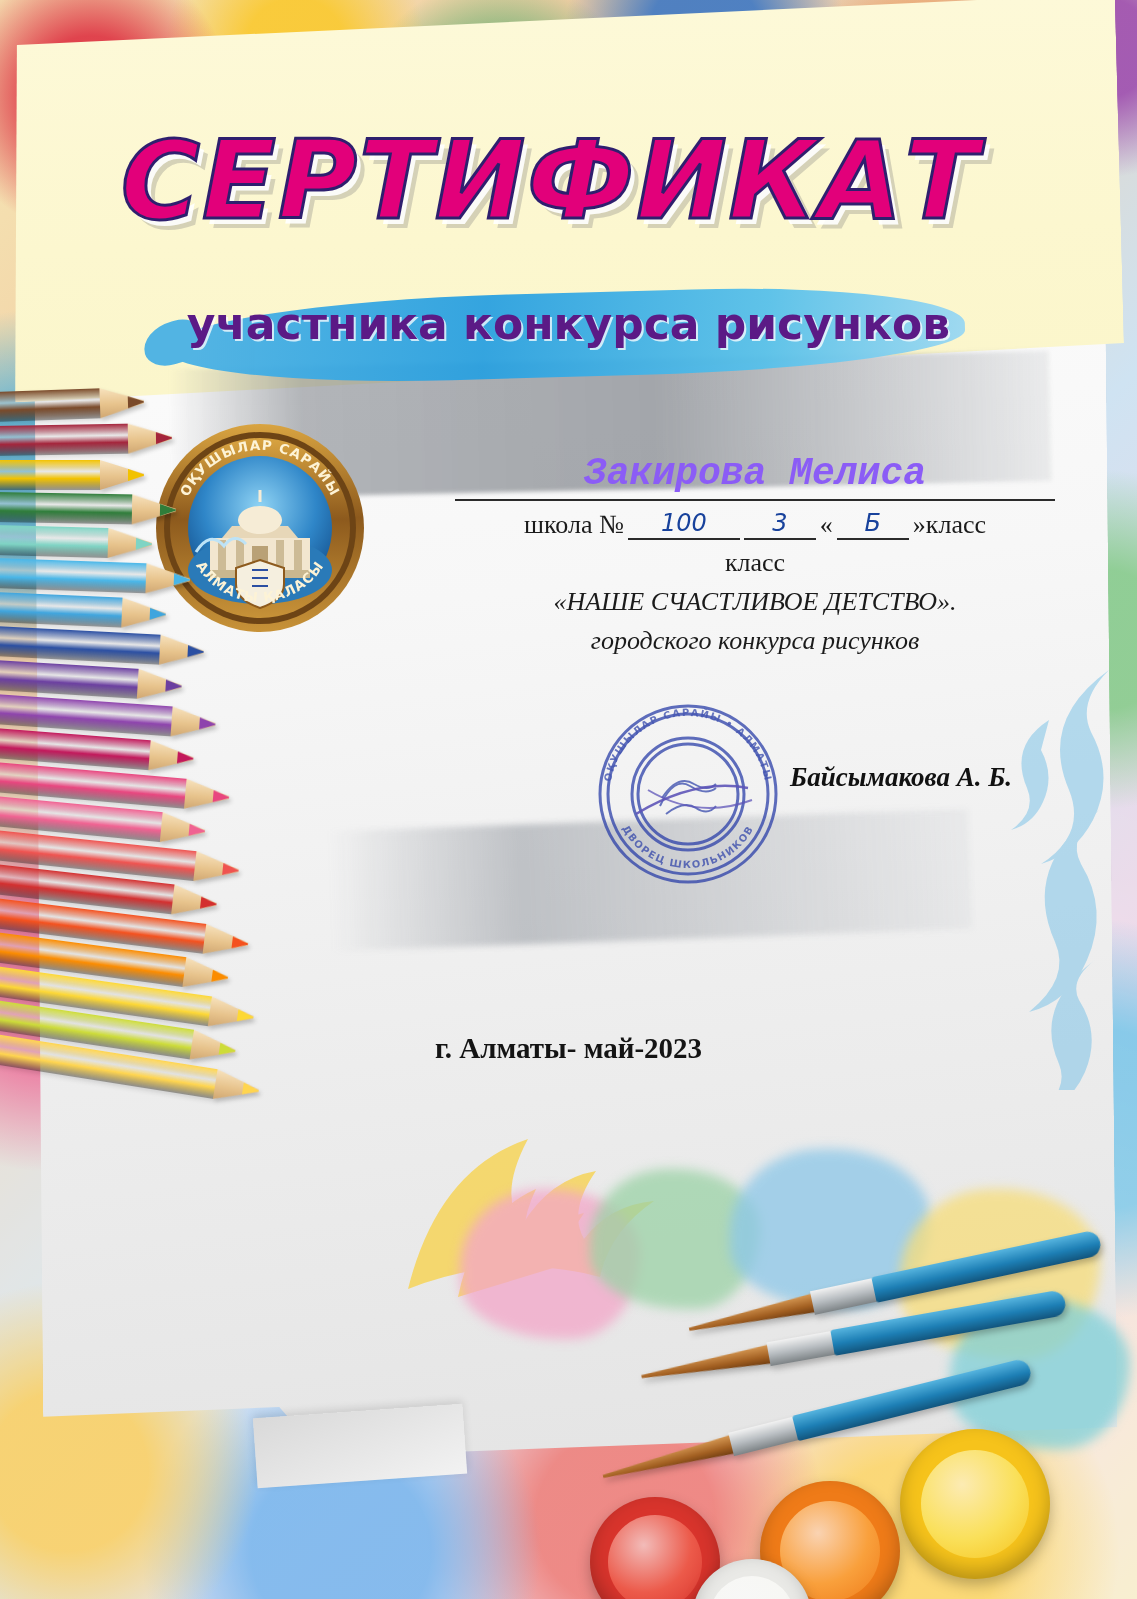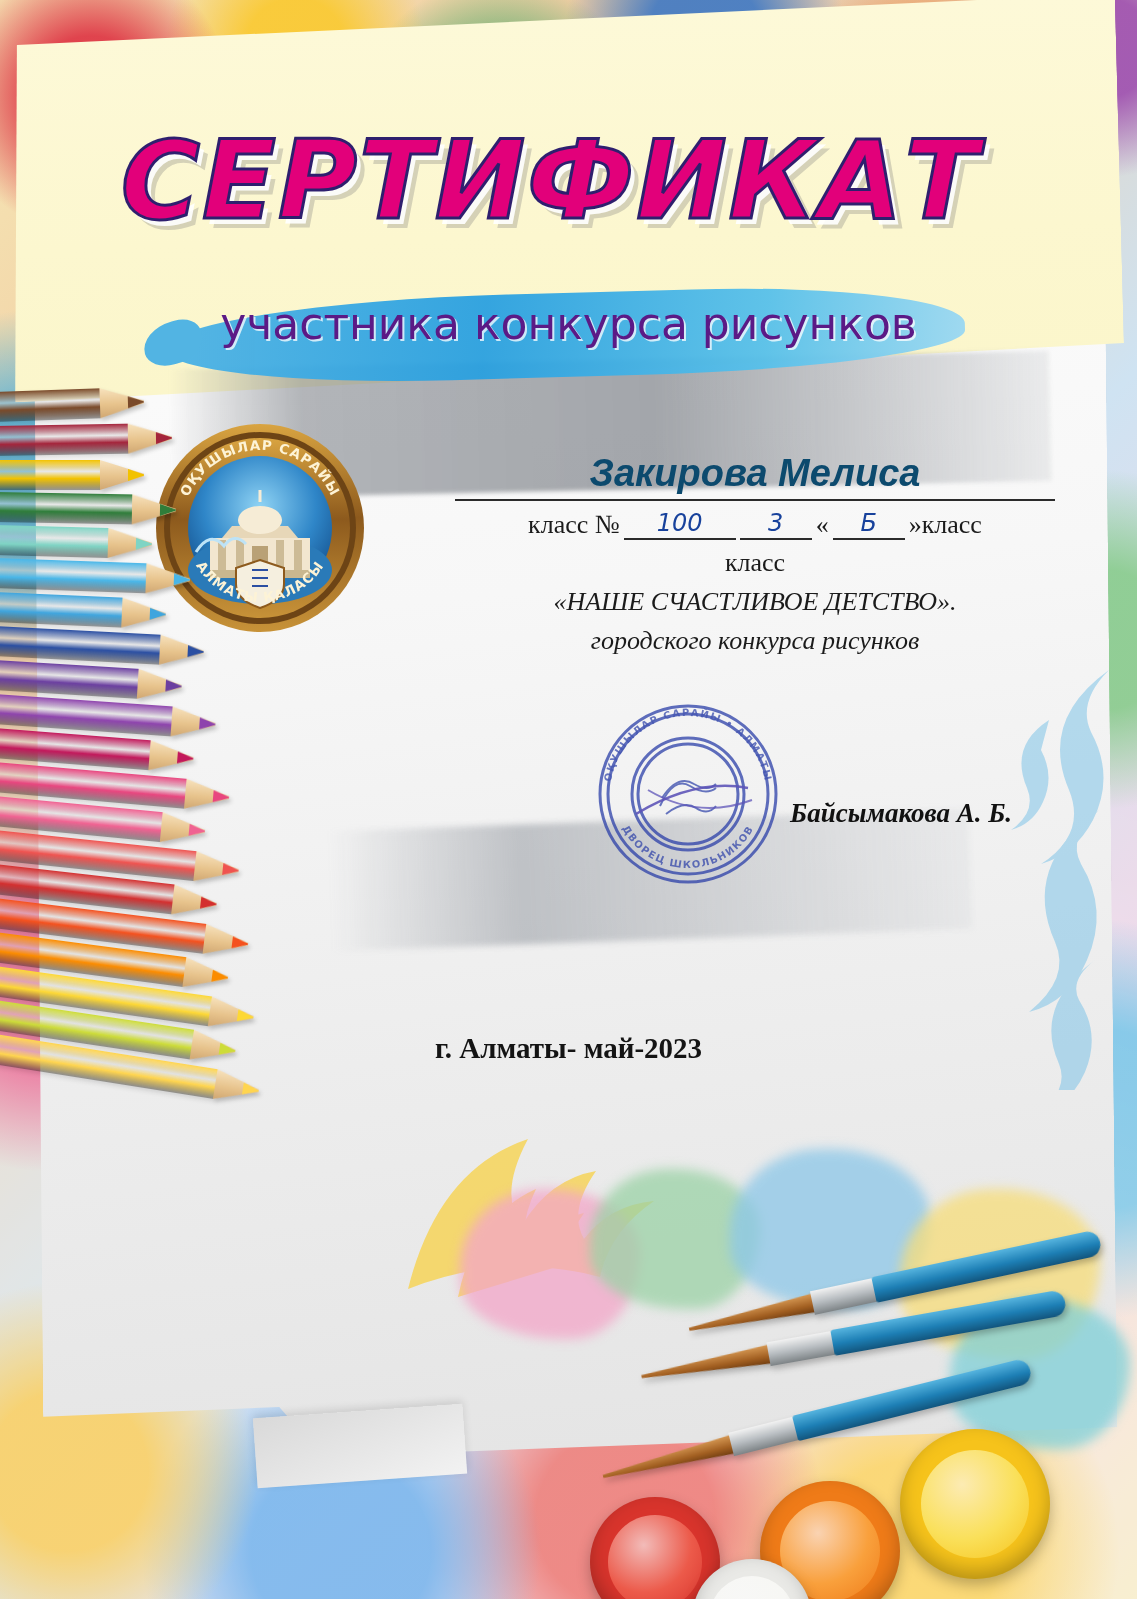--- a/index.html
+++ b/index.html
@@ -132,21 +132,21 @@
     -webkit-text-stroke: 3px #2e1f6e;
     text-shadow: 5px 6px 0 rgba(255,255,255,.9), 9px 10px 0 rgba(110,110,115,.28);
   }
   .subtitle {
     position: absolute;
     left: 0;
     top: 298px;
     width: 1137px;
     text-align: center;
     font-family: "DejaVu Sans", sans-serif;
-    font-weight: 400;
+    font-weight: 700;
     font-size: 44px;
     color: #5b1a86;
     text-shadow: 2px 2px 0 rgba(255,255,255,.75);
   }
 
   
   .emblem {
     position: absolute;
     left: 152px;
     top: 420px;
@@ -158,25 +158,25 @@
   
   .recipient {
     position: absolute;
     left: 455px;
     top: 452px;
     width: 600px;
     text-align: center;
     color: #1b1b1b;
   }
   .rec-name {
-    font-family: Liberation Sans, sans-serif;
+    font-family: Liberation Mono, monospace;
     font-style: italic;
     font-weight: 700;
     font-size: 38px;
-    color: #0c4a6e;
+    color: #8b5cf6;
     padding-bottom: 4px;
     border-bottom: 2px solid #2b2b2b;
     display: block;
   }
   .rec-line {
     font-size: 26px;
     margin-top: 8px;
     display: flex;
     justify-content: center;
     align-items: flex-end;
@@ -224,21 +224,20 @@
   .sign-right {
     position: absolute;
     left: 790px;
     top: 762px;
     width: 300px;
     font-family: "Liberation Serif", serif;
     font-weight: 700;
     font-style: italic;
     font-size: 27px;
     color: #111;
-    margin-top: 36px;
   }
   .stamp {
     position: absolute;
     left: 588px;
     top: 694px;
     width: 200px;
     height: 200px;
     opacity: .88;
   }
   .place-date {
@@ -426,21 +425,21 @@
       <text font-family="'DejaVu Sans', sans-serif" font-size="13.5" font-weight="bold" fill="#fdf3d6" letter-spacing="1.1">
         <textPath href="#arcBot" startOffset="50%" text-anchor="middle">АЛМАТЫ ҚАЛАСЫ</textPath>
       </text>
     </svg>
   </div>
 
   <div class="recipient">
     <span class="rec-name">Закирова  Мелиса</span>
 
     <div class="rec-line">
-      <span>класс №</span>
+      <span>школа №</span>
       <span class="fill">100</span>
       <span class="fill small">3</span>
       <span>«</span>
       <span class="fill small">Б</span>
       <span>»класс</span>
     </div>
 
     <div class="rec-line">
       <span>класс</span>
     </div>

